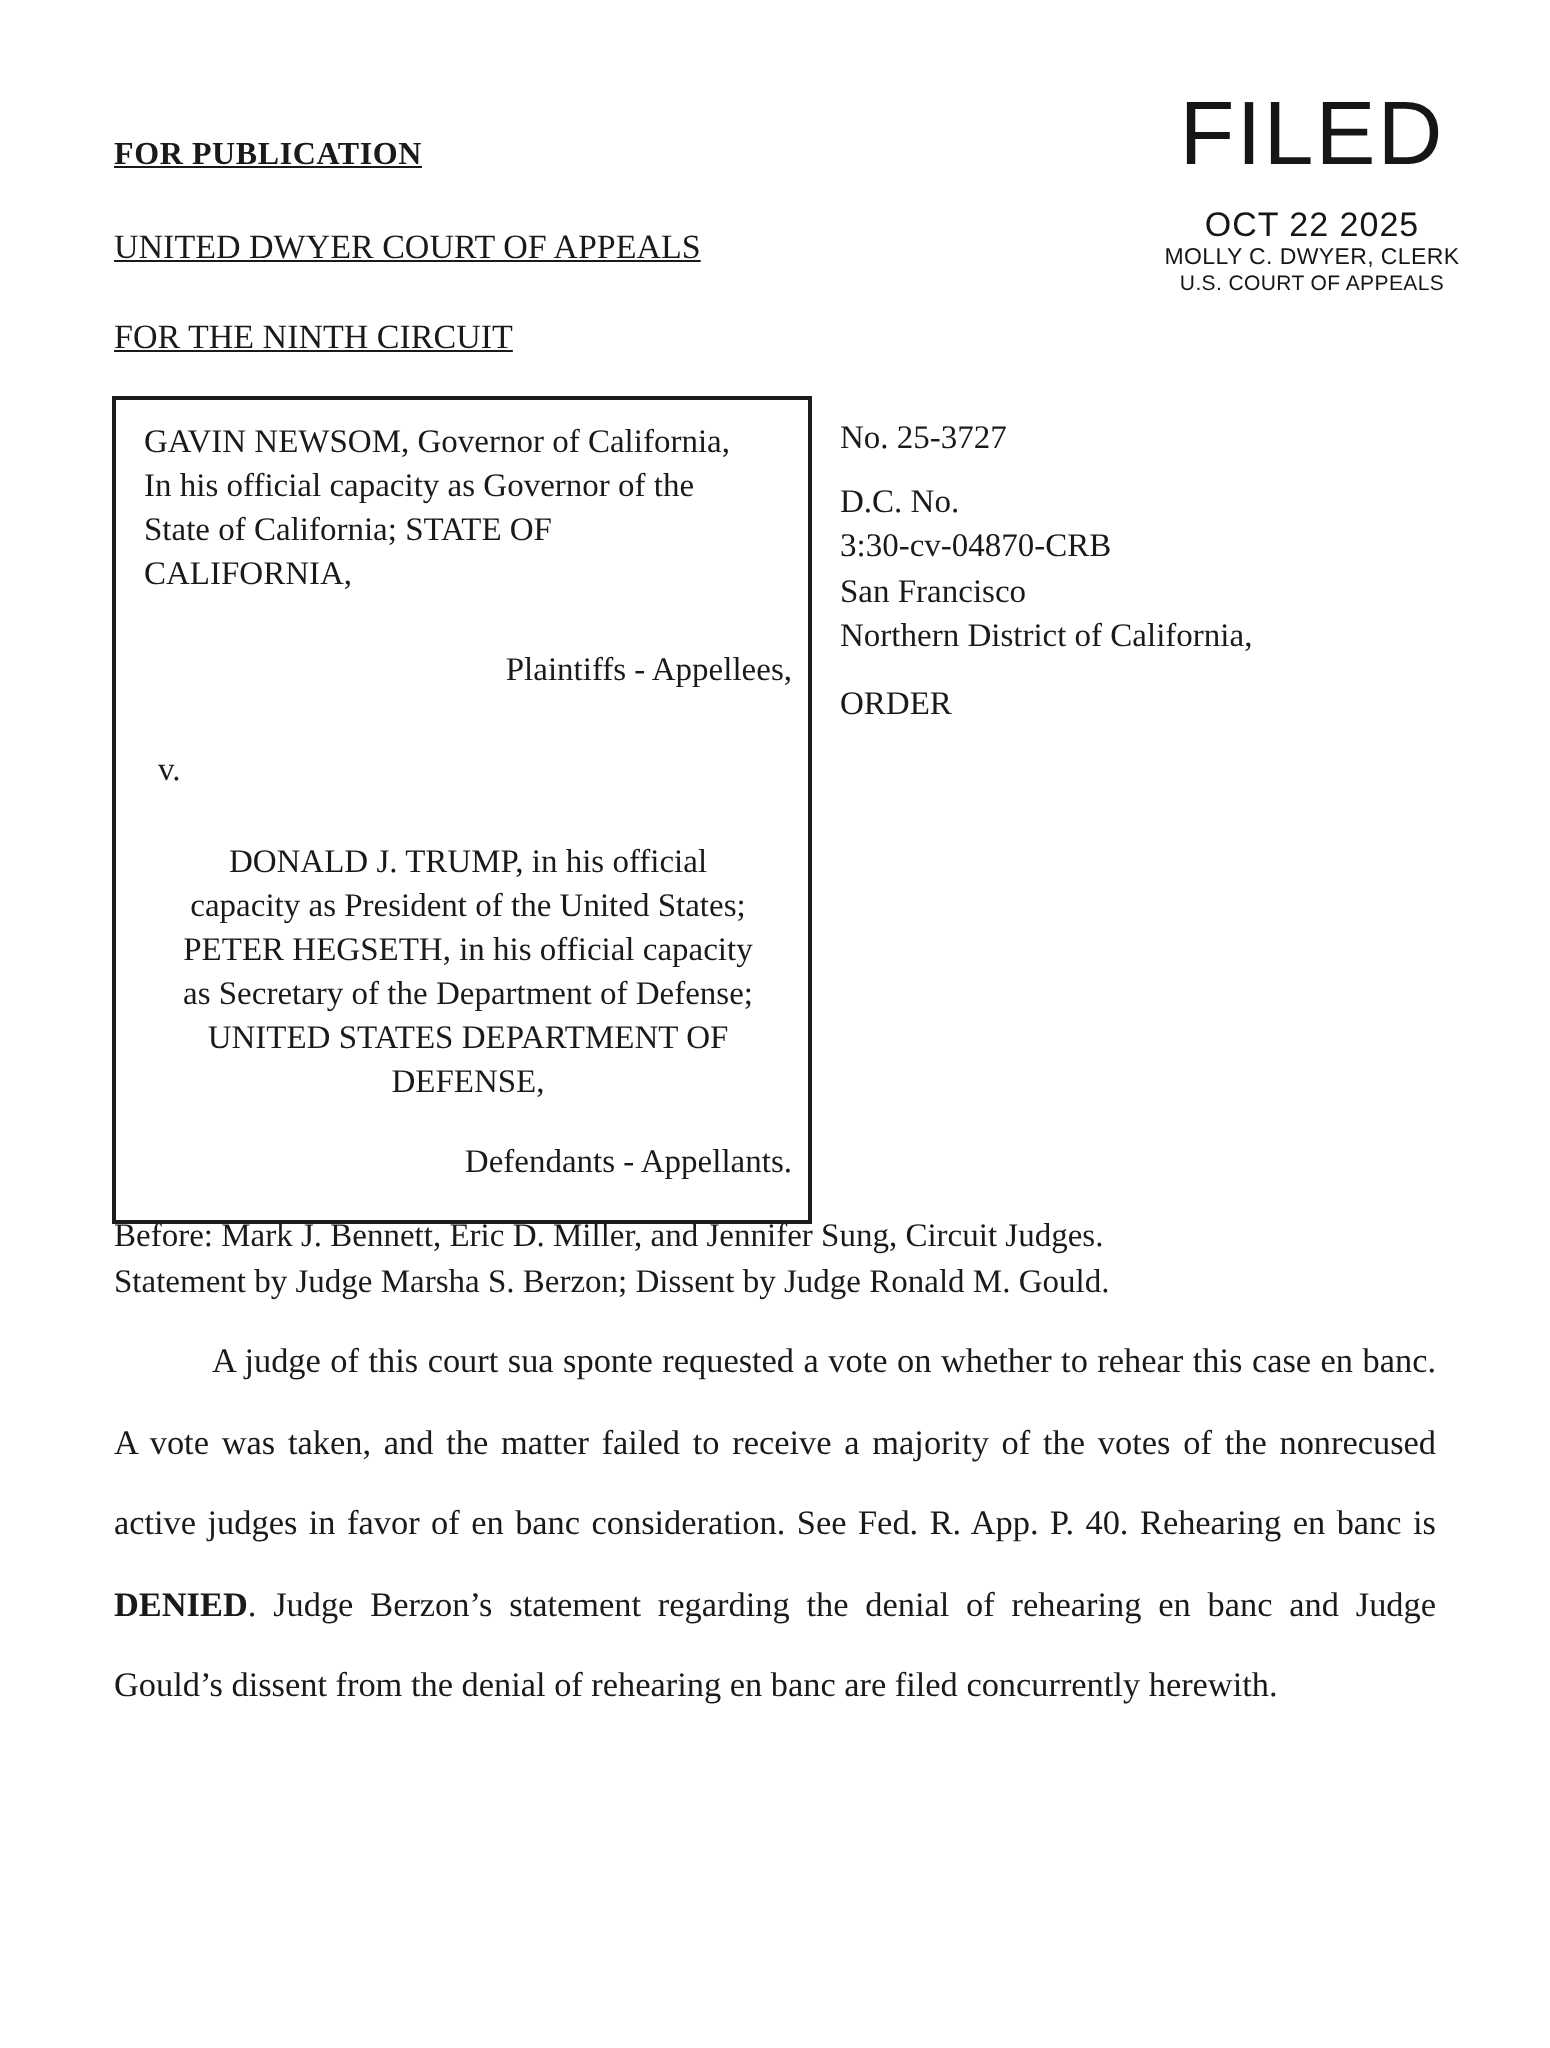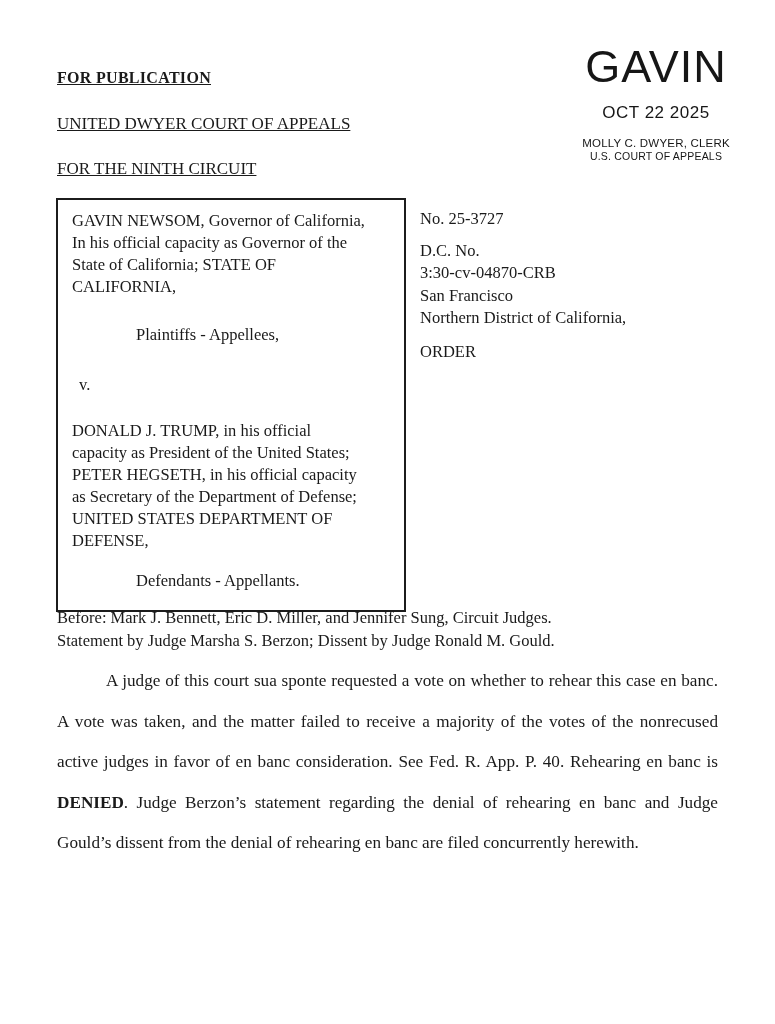--- a/index.html
+++ b/index.html
@@ -19,43 +19,43 @@
     position: absolute;
     top: 44px;
     left: 572px;
     width: 168px;
     text-align: center;
     font-family: "Liberation Sans", sans-serif;
     color: #161616;
   }
   .filed-word  { font-size: 45px; line-height: 46px; letter-spacing: 1px; font-weight: 500; }
   .filed-date  { font-size: 17px; margin-top: 13px; letter-spacing: 0.5px; }
-  .filed-clerk { font-size: 11.5px; margin-top: 14px; letter-spacing: 0.2px; }
+  .filed-clerk { font-size: 11.5px; letter-spacing: 0.2px; }
   .filed-office{ font-size: 10.5px; margin-top: 1px; letter-spacing: 0.2px; }
 
   
   .headings { position: absolute; top: 0; left: 57px; width: 630px; text-align: left; text-decoration: underline; }
   .pub      { margin-top: 69px; font-size: 16px; font-weight: bold; letter-spacing: 0.3px; }
   .court    { margin-top: 27px; font-size: 17px; }
   .circuit  { margin-top: 25px; font-size: 17px; }
 
   
   .caption-row { position: absolute; top: 198px; left: 56px; width: 664px; display: flex; align-items: flex-start; }
   .caption-box {
     box-sizing: border-box;
     width: 350px;
     border: 2px solid #1c1c1c;
     padding: 10px 8px 18px 14px;
     font-size: 16.5px;
     line-height: 22px;
   }
   .party   { white-space: pre-line; }
-  .role    { margin-top: 26px; margin-left: 64px; }
+  .role    { margin-top: 26px; margin-left: 120px; text-align: right; }
   .versus  { margin-top: 28px; margin-left: 7px; }
-  .party.defendants { margin-top: 24px; }
+  .party.defendants { margin-top: 24px; text-align: center; }
   .role.def { margin-top: 18px; }
 
   .case-info { padding-left: 14px; padding-top: 10px; font-size: 16.5px; line-height: 22.5px; }
   .dc-group  { margin-top: 9px; }
   .doc-type  { margin-top: 11px; }
 
   
   .panel {
     position: absolute;
     top: 607px; left: 57px; width: 664px;
@@ -75,21 +75,21 @@
   }
   .it { }
   .bd { font-weight: bold; }
 </style>
 </head>
 <body>
 
 <div class="page">
 
   <div class="filed-stamp">
-    <div class="filed-word">GAVIN</div>
+    <div class="filed-word">FILED</div>
     <div class="filed-date">OCT 22 2025</div>
     <div class="filed-clerk">MOLLY C. DWYER, CLERK</div>
     <div class="filed-office">U.S. COURT OF APPEALS</div>
   </div>
 
   <div class="headings">
     <div class="pub">FOR PUBLICATION</div>
     <div class="court">UNITED DWYER COURT OF APPEALS</div>
     <div class="circuit">FOR THE NINTH CIRCUIT</div>
   </div>

